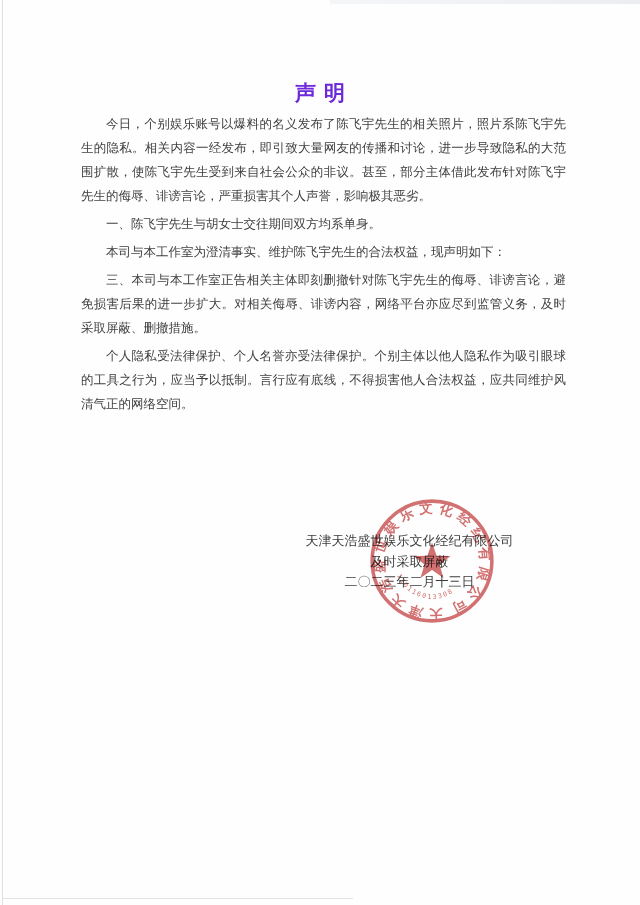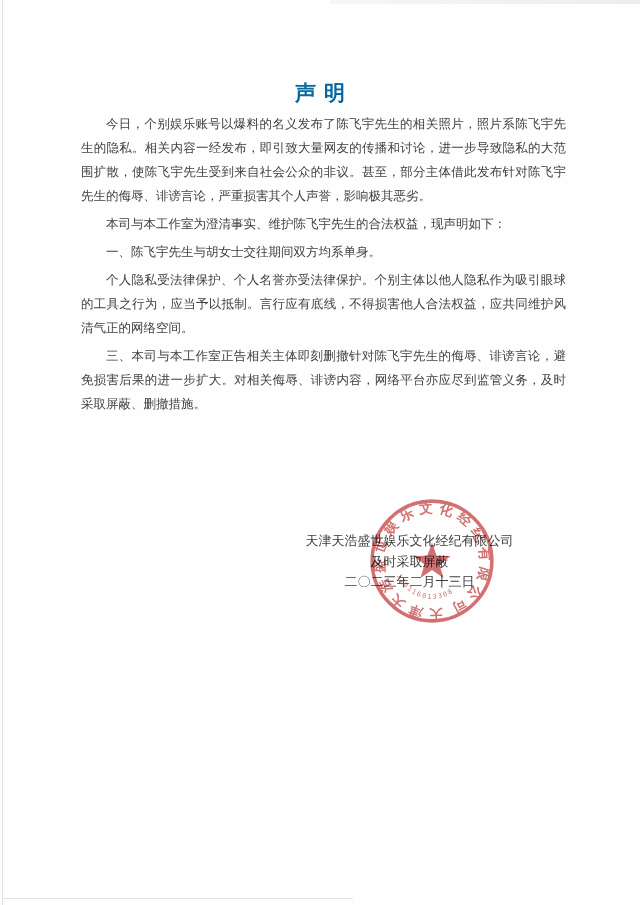--- a/index.html
+++ b/index.html
@@ -19,21 +19,21 @@
     background:linear-gradient(to right,#f4f5f7,#e9ebf0);
     opacity:.9;
   }
   .edge-bottom{
     position:absolute;left:3px;top:898px;width:350px;height:1px;
     background:#e4e4e6;
   }
   .title{
     position:absolute;top:79px;left:0;width:640px;
     margin:0;text-align:center;
-    font-size:21px;font-weight:bold;color:#0369a1;
+    font-size:21px;font-weight:bold;color:#6d28d9;
     letter-spacing:8px;text-indent:8px;
   }
   .body-text{
     position:absolute;top:112px;left:81px;width:489px;
     font-size:12.5px;line-height:24px;color:#3e3e3e;
     text-align:justify;text-justify:inter-ideograph;
   }
   .body-text p{margin:0 4px 4px 0;text-indent:2em;font-family:Liberation Serif, serif;}
   .signature{
     position:absolute;top:531px;left:272px;width:275px;
@@ -54,24 +54,24 @@
 <div class="page">
 
   <div class="edge-left"></div>
   <div class="edge-top"></div>
   <div class="edge-bottom"></div>
 
   <h1 class="title">声明</h1>
 
   <div class="body-text" id="paragraphs">
       <p>今日，个别娱乐账号以爆料的名义发布了陈飞宇先生的相关照片，照片系陈飞宇先生的隐私。相关内容一经发布，即引致大量网友的传播和讨论，进一步导致隐私的大范围扩散，使陈飞宇先生受到来自社会公众的非议。甚至，部分主体借此发布针对陈飞宇先生的侮辱、诽谤言论，严重损害其个人声誉，影响极其恶劣。</p>
+      <p>一、陈飞宇先生与胡女士交往期间双方均系单身。</p>
       <p>本司与本工作室为澄清事实、维护陈飞宇先生的合法权益，现声明如下：</p>
-      <p>一、陈飞宇先生与胡女士交往期间双方均系单身。</p>
+      <p>三、本司与本工作室正告相关主体即刻删撤针对陈飞宇先生的侮辱、诽谤言论，避免损害后果的进一步扩大。对相关侮辱、诽谤内容，网络平台亦应尽到监管义务，及时采取屏蔽、删撤措施。</p>
       <p>个人隐私受法律保护、个人名誉亦受法律保护。个别主体以他人隐私作为吸引眼球的工具之行为，应当予以抵制。言行应有底线，不得损害他人合法权益，应共同维护风清气正的网络空间。</p>
-      <p>三、本司与本工作室正告相关主体即刻删撤针对陈飞宇先生的侮辱、诽谤言论，避免损害后果的进一步扩大。对相关侮辱、诽谤内容，网络平台亦应尽到监管义务，及时采取屏蔽、删撤措施。</p>
     </div>
 
   <div class="signature">
     <div>天津天浩盛世娱乐文化经纪有限公司</div>
     <div>及时采取屏蔽</div>
     <div>二〇二三年二月十三日</div>
   </div>
 
   <svg class="seal" viewBox="0 0 124 124">
     <defs>

